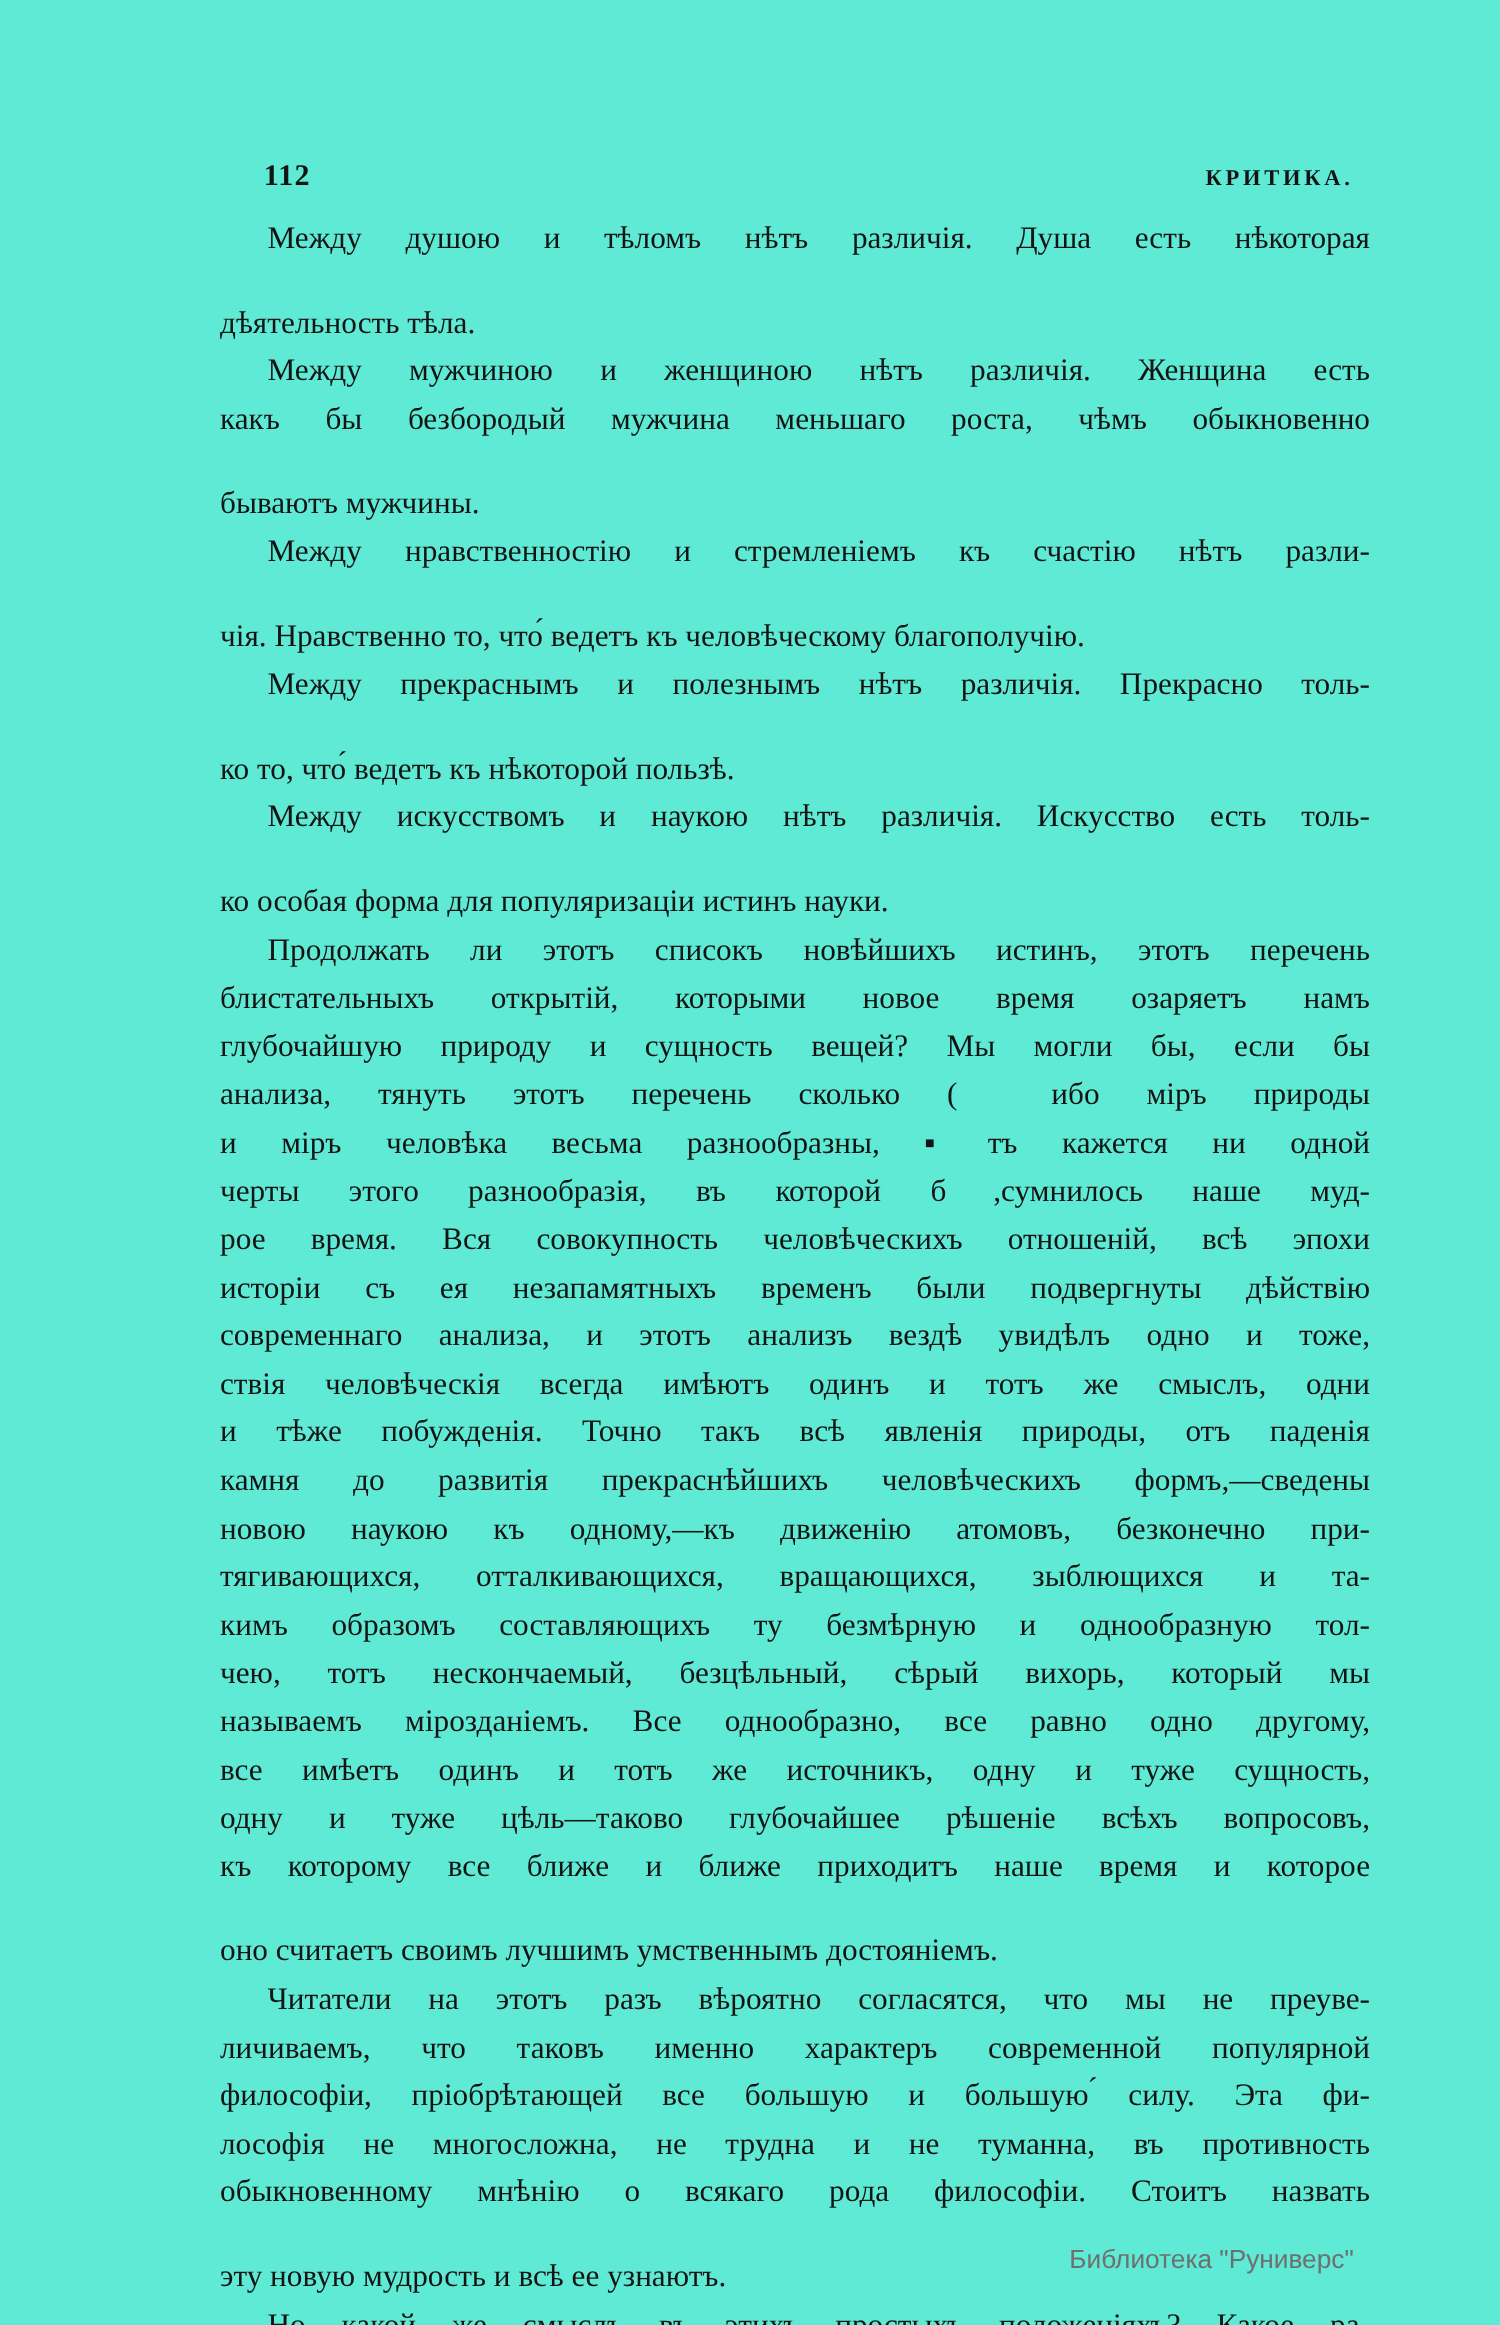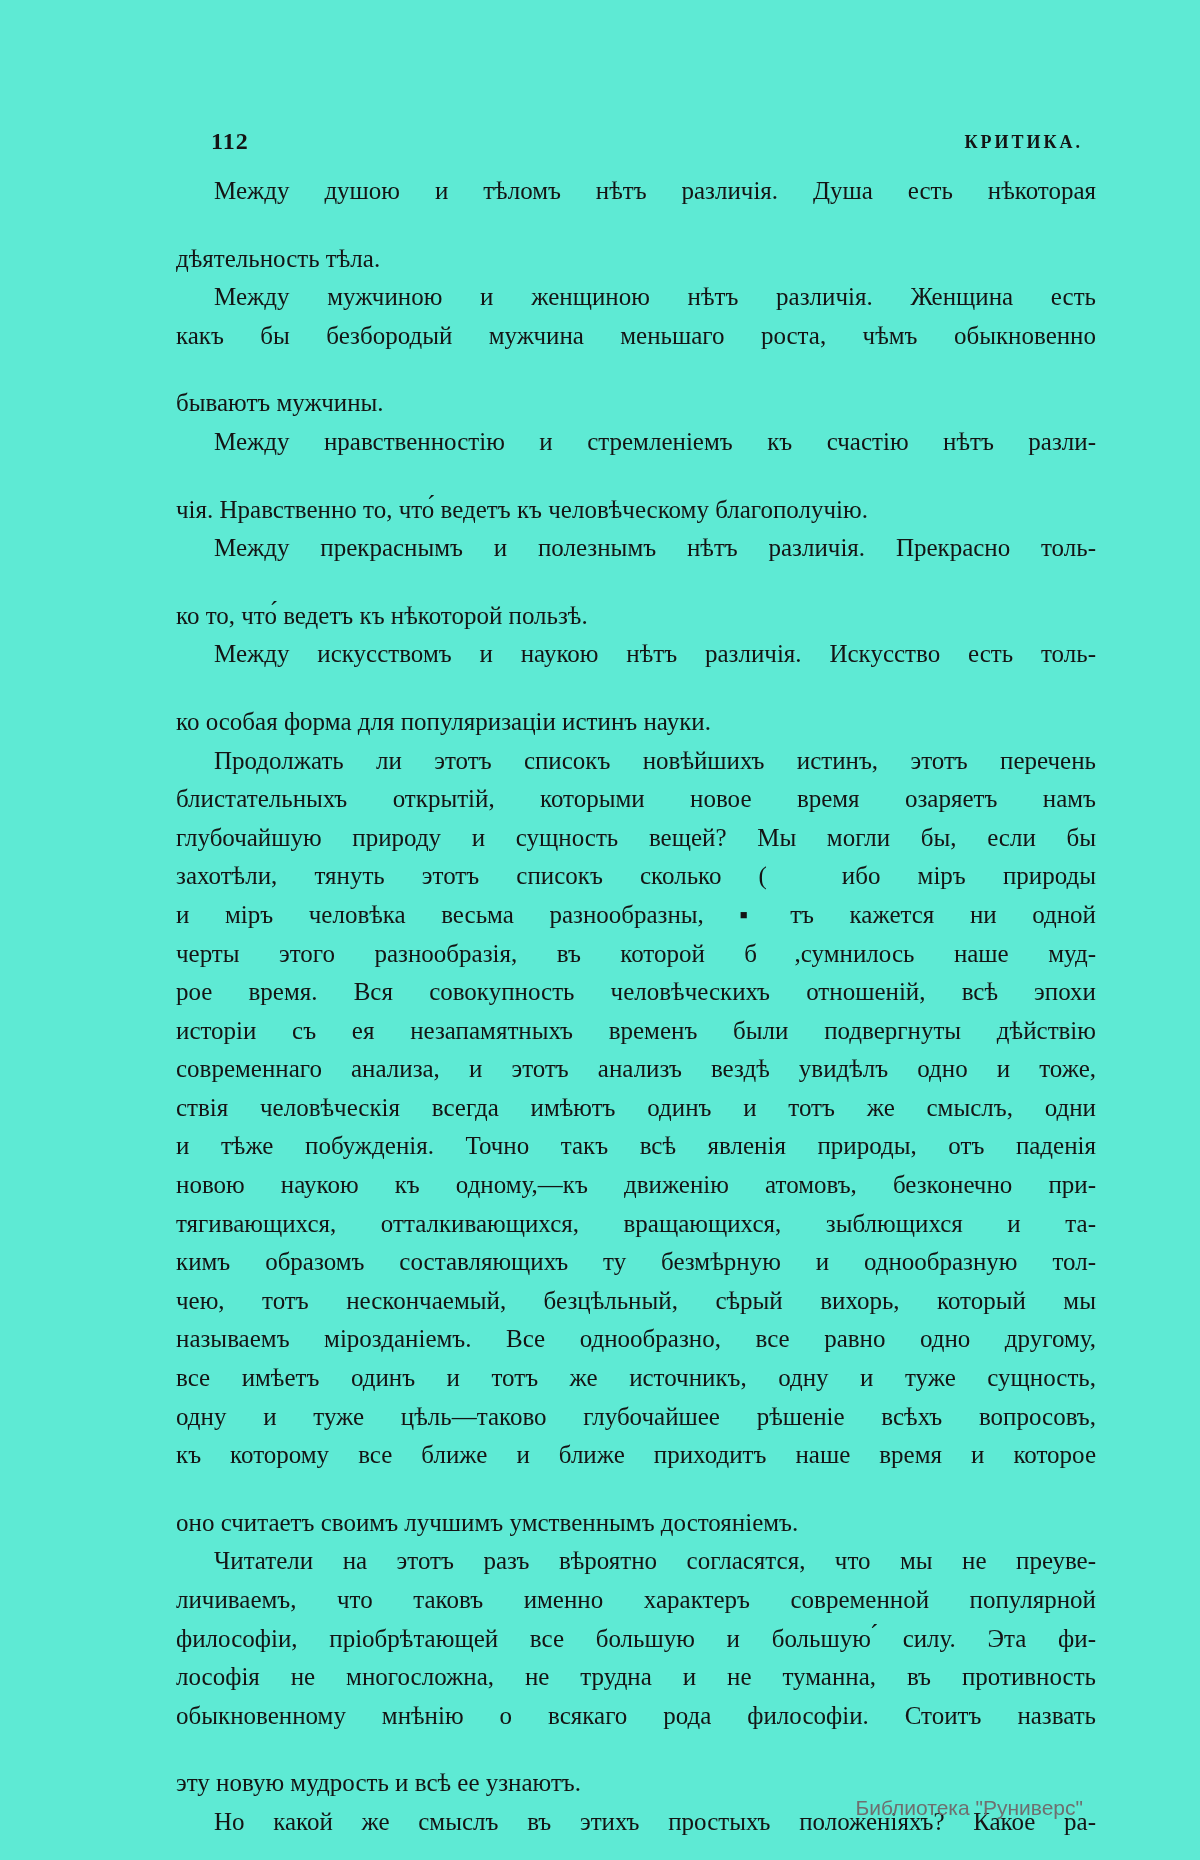--- a/index.html
+++ b/index.html
@@ -81,28 +81,29 @@
       <div class="line end">бываютъ мужчины.</div>
       <div class="line indent">Между нравственностію и стремленіемъ къ счастію нѣтъ разли-</div>
       <div class="line end">чія. Нравственно то, что́ ведетъ къ человѣческому благополучію.</div>
       <div class="line indent">Между прекраснымъ и полезнымъ нѣтъ различія. Прекрасно толь-</div>
       <div class="line end">ко то, что́ ведетъ къ нѣкоторой пользѣ.</div>
       <div class="line indent">Между искусствомъ и наукою нѣтъ различія. Искусство есть толь-</div>
       <div class="line end">ко особая форма для популяризаціи истинъ науки.</div>
       <div class="line indent">Продолжать ли этотъ списокъ новѣйшихъ истинъ, этотъ перечень</div>
       <div class="line">блистательныхъ открытій, которыми новое время озаряетъ намъ</div>
       <div class="line">глубочайшую природу и сущность вещей? Мы могли бы, если бы</div>
-      <div class="line">захотѣли, тянуть этотъ списокъ сколько (   ибо міръ природы</div>
+      <div class="line">анализа, тянуть этотъ перечень сколько (   ибо міръ природы</div>
       <div class="line">и міръ человѣка весьма разнообразны, ▪ тъ кажется ни одной</div>
       <div class="line">черты этого разнообразія, въ которой б  ,сумнилось наше муд-</div>
       <div class="line">рое время. Вся совокупность человѣческихъ отношеній, всѣ эпохи</div>
       <div class="line">исторіи съ ея незапамятныхъ временъ были подвергнуты дѣйствію</div>
       <div class="line">современнаго анализа, и этотъ анализъ вездѣ увидѣлъ одно и тоже,</div>
       <div class="line">ствія человѣческія всегда имѣютъ одинъ и тотъ же смыслъ, одни</div>
       <div class="line">и тѣже побужденія. Точно такъ всѣ явленія природы, отъ паденія</div>
+      <div class="line">камня до развитія прекраснѣйшихъ человѣческихъ формъ,—сведены</div>
       <div class="line">новою наукою къ одному,—къ движенію атомовъ, безконечно при-</div>
       <div class="line">тягивающихся, отталкивающихся, вращающихся, зыблющихся и та-</div>
       <div class="line">кимъ образомъ составляющихъ ту безмѣрную и однообразную тол-</div>
       <div class="line">чею, тотъ нескончаемый, безцѣльный, сѣрый вихорь, который мы</div>
       <div class="line">называемъ мірозданіемъ. Все однообразно, все равно одно другому,</div>
       <div class="line">все имѣетъ одинъ и тотъ же источникъ, одну и туже сущность,</div>
       <div class="line">одну и туже цѣль—таково глубочайшее рѣшеніе всѣхъ вопросовъ,</div>
       <div class="line">къ которому все ближе и ближе приходитъ наше время и которое</div>
       <div class="line end">оно считаетъ своимъ лучшимъ умственнымъ достояніемъ.</div>
       <div class="line indent">Читатели на этотъ разъ вѣроятно согласятся, что мы не преуве-</div>

